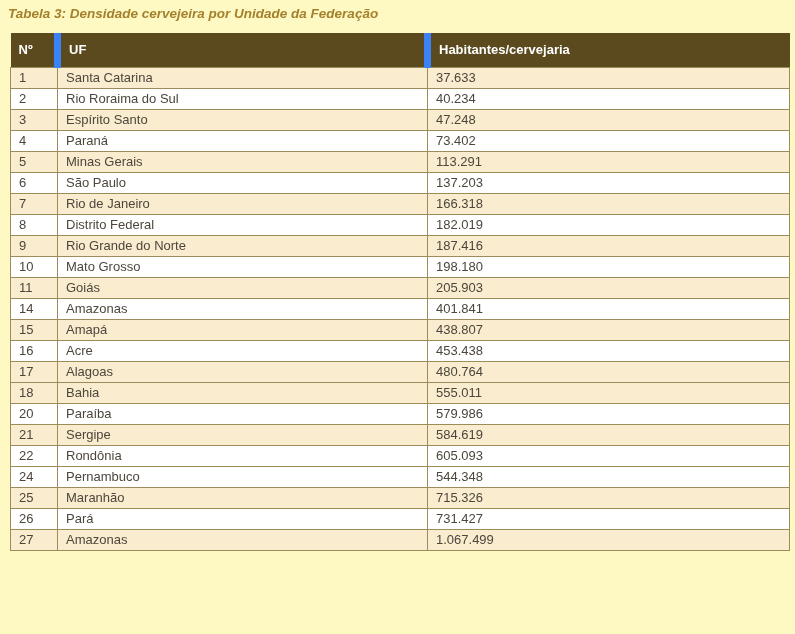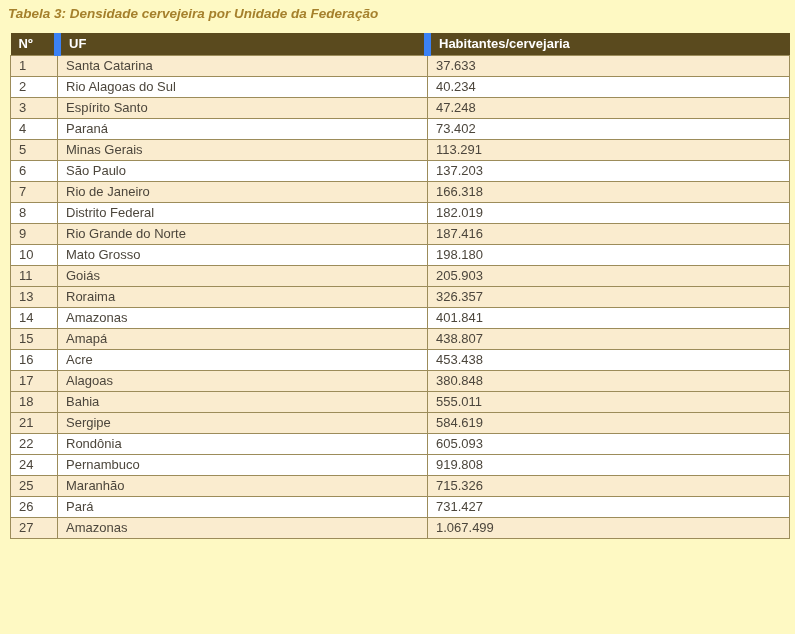--- a/index.html
+++ b/index.html
@@ -35,21 +35,21 @@
   table.density-table col.c-num { width: 47px; }
   table.density-table col.c-uf  { width: 370px; }
   table.density-table col.c-val { width: 362px; }
 
   thead th {
     background: #5a4a1e;
     color: #ffffff;
     font-weight: bold;
     text-align: left;
     font-size: 13px;
-    height: 22px;
+    height: 34px;
     padding: 1px 8px 2px 8px;
     box-sizing: border-box;
     border-bottom: 1px solid #9c8c5a;
   }
   thead th + th {
     border-left: 7px solid #3b82f6;
   }
 
   tbody td {
     height: 21px;
@@ -82,21 +82,21 @@
       </tr>
     </thead>
     <tbody>
         <tr class="odd">
           <td>1</td>
           <td>Santa Catarina</td>
           <td>37.633</td>
         </tr>
         <tr class="even">
           <td>2</td>
-          <td>Rio Alagoas do Sul</td>
+          <td>Rio Roraima do Sul</td>
           <td>40.234</td>
         </tr>
         <tr class="odd">
           <td>3</td>
           <td>Espírito Santo</td>
           <td>47.248</td>
         </tr>
         <tr class="even">
           <td>4</td>
           <td>Paraná</td>
@@ -130,64 +130,64 @@
         <tr class="even">
           <td>10</td>
           <td>Mato Grosso</td>
           <td>198.180</td>
         </tr>
         <tr class="odd">
           <td>11</td>
           <td>Goiás</td>
           <td>205.903</td>
         </tr>
-        <tr class="odd">
-          <td>13</td>
-          <td>Roraima</td>
-          <td>326.357</td>
-        </tr>
         <tr class="even">
           <td>14</td>
           <td>Amazonas</td>
           <td>401.841</td>
         </tr>
         <tr class="odd">
           <td>15</td>
           <td>Amapá</td>
           <td>438.807</td>
         </tr>
         <tr class="even">
           <td>16</td>
           <td>Acre</td>
           <td>453.438</td>
         </tr>
         <tr class="odd">
           <td>17</td>
           <td>Alagoas</td>
-          <td>380.848</td>
+          <td>480.764</td>
         </tr>
         <tr class="odd">
           <td>18</td>
           <td>Bahia</td>
           <td>555.011</td>
         </tr>
+        <tr class="even">
+          <td>20</td>
+          <td>Paraíba</td>
+          <td>579.986</td>
+        </tr>
         <tr class="odd">
           <td>21</td>
           <td>Sergipe</td>
           <td>584.619</td>
         </tr>
         <tr class="even">
           <td>22</td>
           <td>Rondônia</td>
           <td>605.093</td>
         </tr>
         <tr class="even">
           <td>24</td>
           <td>Pernambuco</td>
-          <td>919.808</td>
+          <td>544.348</td>
         </tr>
         <tr class="odd">
           <td>25</td>
           <td>Maranhão</td>
           <td>715.326</td>
         </tr>
         <tr class="even">
           <td>26</td>
           <td>Pará</td>
           <td>731.427</td>

